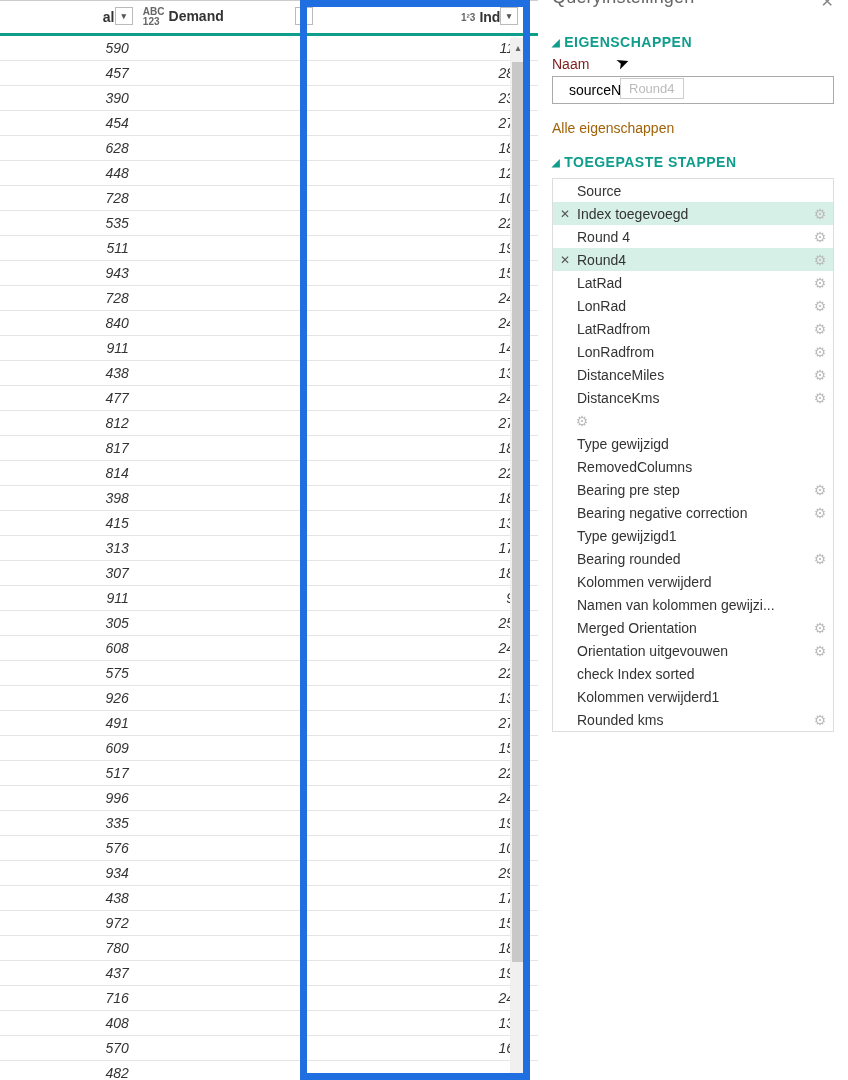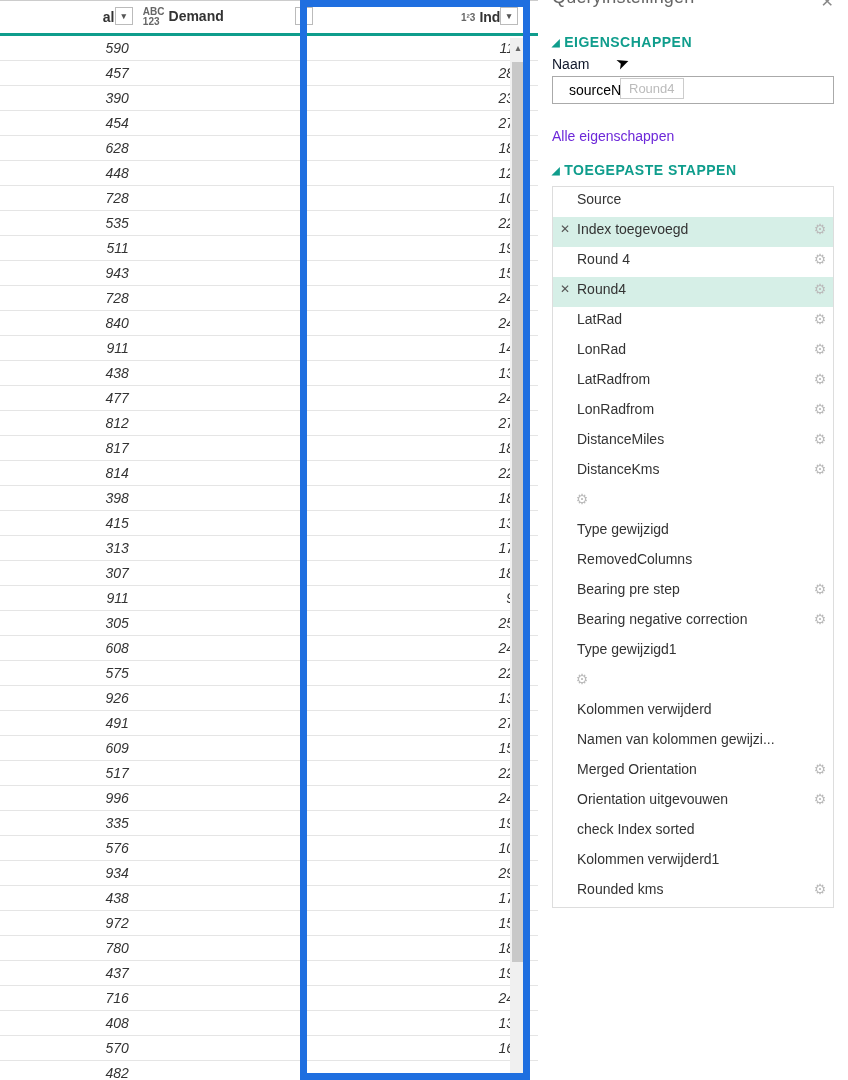--- a/index.html
+++ b/index.html
@@ -159,47 +159,47 @@
     letter-spacing: 0.5px;
     display: flex;
     align-items: center;
   }
   .section-title .tri {
     font-size: 10px;
     margin-right: 4px;
   }
   .field-label {
     margin-top: 6px;
-    color: #0f172a;
+    color: #7f1d1d;
   }
   .name-input {
     width: 100%;
     height: 28px;
     border: 1px solid #aaa;
     padding: 0 16px;
     box-sizing: border-box;
     margin-top: 4px;
     font-size: 14px;
   }
   .link {
-    color: #6d28d9;
-    margin-top: 24px;
+    color: #a16207;
+    margin-top: 16px;
     display: inline-block;
     cursor: pointer;
   }
 
   .steps {
     border: 1px solid #ddd;
     margin-top: 8px;
   }
   .step {
     display: flex;
     align-items: center;
     height: 23px;
-    padding: 0 4px 7px 4px;
+    padding: 0 4px 0 4px;
     position: relative;
     cursor: pointer;
   }
   .step .xmark {
     width: 16px;
     text-align: center;
     color: #555;
     font-size: 12px;
     visibility: hidden;
   }
@@ -621,20 +621,21 @@
           <span class="label">Bearing negative correction</span>
           <span class="gear">⚙</span>
         </div>
         <div class="step">
           <span class="xmark">✕</span>
           <span class="label">Type gewijzigd1</span>
           <span class="gear">⚙</span>
         </div>
         <div class="step has-gear">
           <span class="xmark">✕</span>
+          <span class="label">Bearing rounded</span>
           <span class="gear">⚙</span>
         </div>
         <div class="step">
           <span class="xmark">✕</span>
           <span class="label">Kolommen verwijderd</span>
           <span class="gear">⚙</span>
         </div>
         <div class="step">
           <span class="xmark">✕</span>
           <span class="label">Namen van kolommen gewijzi...</span>

